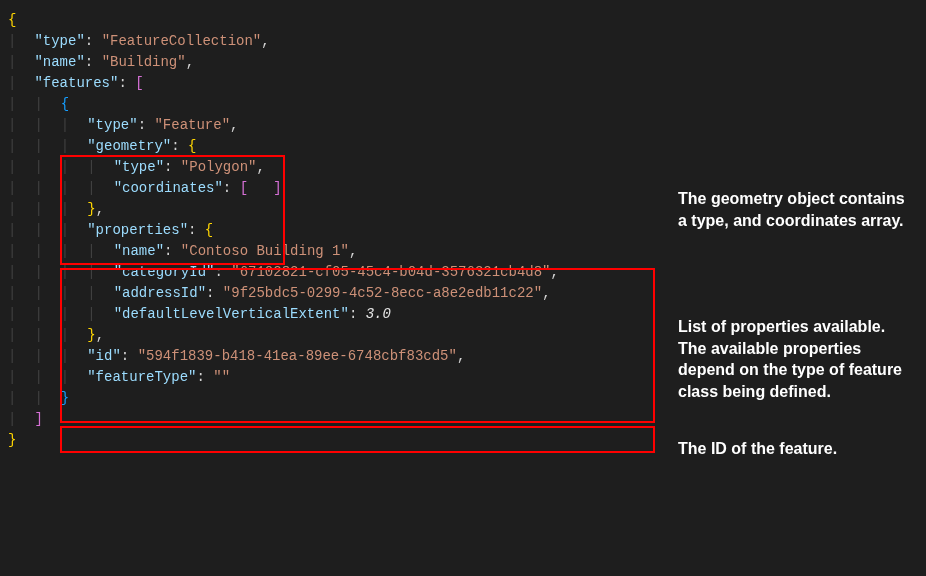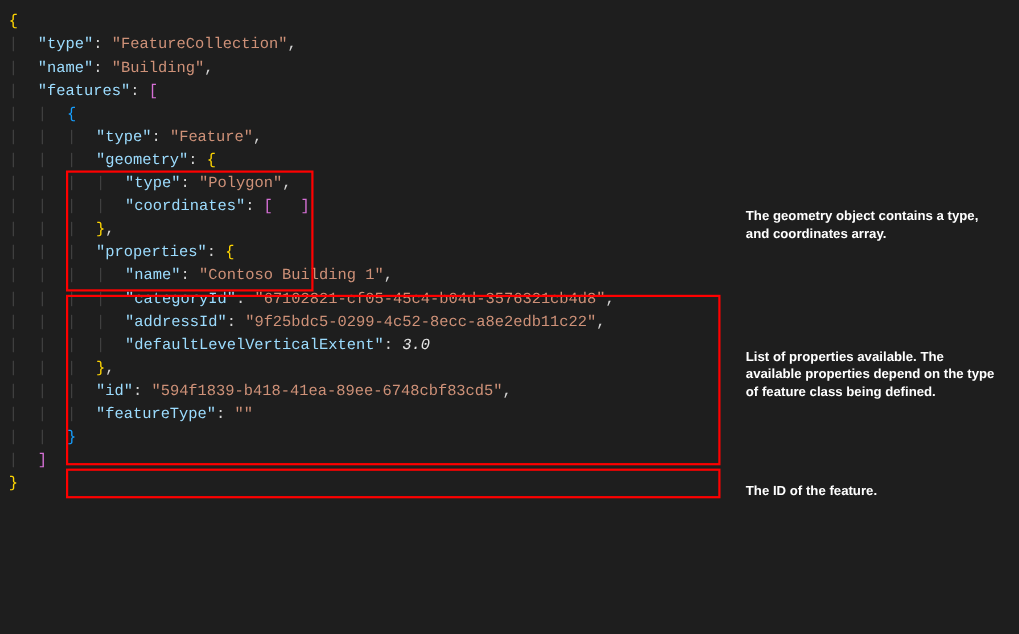--- a/index.html
+++ b/index.html
@@ -57,21 +57,21 @@
     left: 60px;
     width: 595px;
     height: 27px;
   }
   .annotation {
     position: absolute;
     left: 678px;
     width: 230px;
     color: #ffffff;
     font-family: "Segoe UI", Arial, sans-serif;
-    font-size: 12px;
+    font-size: 16px;
     font-weight: 600;
     line-height: 1.35;
   }
   .ann-geom { top: 188px; }
   .ann-props { top: 316px; }
   .ann-id { top: 438px; }
 </style>
 </head>
 <body>
 

